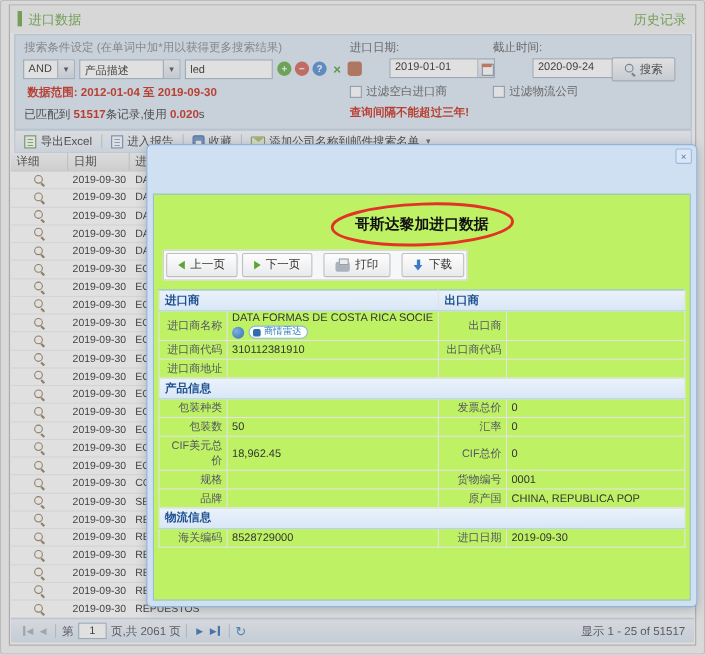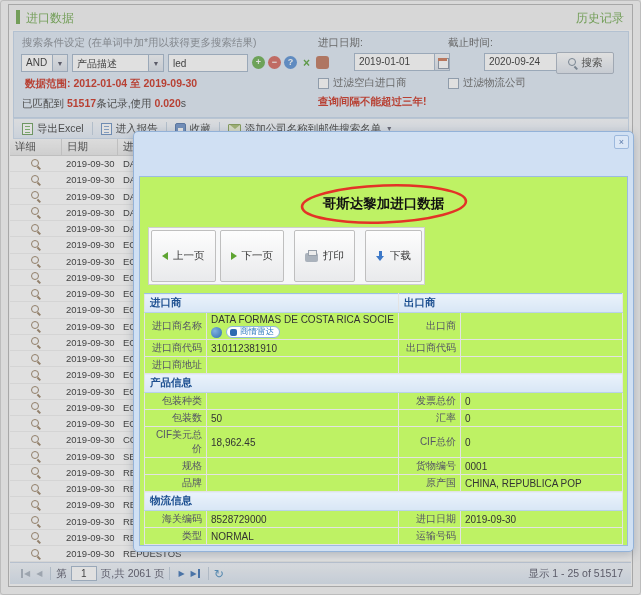--- a/index.html
+++ b/index.html
@@ -87,21 +87,21 @@
   .mask { position:absolute; left:7px; top:3px; width:625px; height:583px; background:rgba(115,115,115,0.22); z-index:50; }
   .modal { position:absolute; left:132px; top:130px; width:501px; height:421px; background:#d0e0f3; border:1px solid #93b2d8; border-radius:5px; z-index:100; box-shadow:0 3px 10px rgba(70,85,110,0.3); }
   .modal-close { position:absolute; top:3px; right:4px; width:15px; height:14px; background:#dbe7f6; border:1px solid #9db9dd; border-radius:2px; color:#5878a8; font-size:9px; line-height:12px; text-align:center; cursor:pointer; }
   .modal-body { position:absolute; left:5px; top:16px; right:5px; bottom:5px; background:#bef264; border:1px solid #9cbbdf; overflow:hidden;margin-top:28px; }
 
   .m-title-wrap { position:relative; margin-top:10px; height:34px; text-align:center; }
   .m-title { font-size:13.5px; font-weight:bold; color:#111; line-height:34px; position:relative; z-index:2; }
   .ellipse-svg { position:absolute; left:50%; top:50%; transform:translate(-50%,-50%) rotate(-2deg); z-index:3; }
 
   .m-toolbar { margin:6px 0 0 8px; display:inline-flex; align-items:center; gap:4px; border:1px solid #cfcfcf; background:#f6f7f8; padding:2px; }
-  .m-btn { display:flex; align-items:center; gap:5px; padding:18px 10px; border:1px solid #bfbfbf; background:linear-gradient(#fdfdfd,#e9eaec); font-size:10.5px; color:#333; cursor:pointer; border-radius:2px; }
+  .m-btn { display:flex; align-items:center; gap:5px; padding:3px 10px; border:1px solid #bfbfbf; background:linear-gradient(#fdfdfd,#e9eaec); font-size:10.5px; color:#333; cursor:pointer; border-radius:2px; }
   .m-btn.sp { margin-left:6px; }
   .arr-l { width:0; height:0; border:4px solid transparent; border-right:6px solid #5ea432; border-left:none; }
   .arr-r { width:0; height:0; border:4px solid transparent; border-left:6px solid #5ea432; border-right:none; }
   .ico-print { width:13px; height:9px; background:#aab2bc; border-radius:2px; position:relative; margin-top:2px; }
   .ico-print::before { content:""; position:absolute; left:3px; top:-3px; width:7px; height:4px; background:#ececec; border:1px solid #98a0aa; }
   .ico-down { position:relative; width:9px; height:11px; }
   .ico-down::before { content:""; position:absolute; left:3px; top:0; width:3px; height:5px; background:#3c78c8; }
   .ico-down::after { content:""; position:absolute; left:0; top:5px; width:0; height:0; border-left:4.5px solid transparent; border-right:4.5px solid transparent; border-top:5px solid #3c78c8; }
 
   table.detail { margin:8px auto 0; width:478px; border-collapse:collapse; table-layout:fixed; border:1px solid #abc7e5; }
@@ -514,24 +514,18 @@
             </tr>
             <tr>
               <th colspan="4" class="section">物流信息</th>
             </tr>
             <tr>
               <td class="lab">海关编码</td>
               <td class="val">8528729000</td>
               <td class="lab">进口日期</td>
               <td class="val">2019-09-30</td>
             </tr>
-            <tr>
-              <td class="lab">类型</td>
-              <td class="val">NORMAL</td>
-              <td class="lab">运输号码</td>
-              <td class="val"></td>
-            </tr>
           </tbody>
       </table>
 
     </div>
   </div>
 </div>
 
 </body></html>

